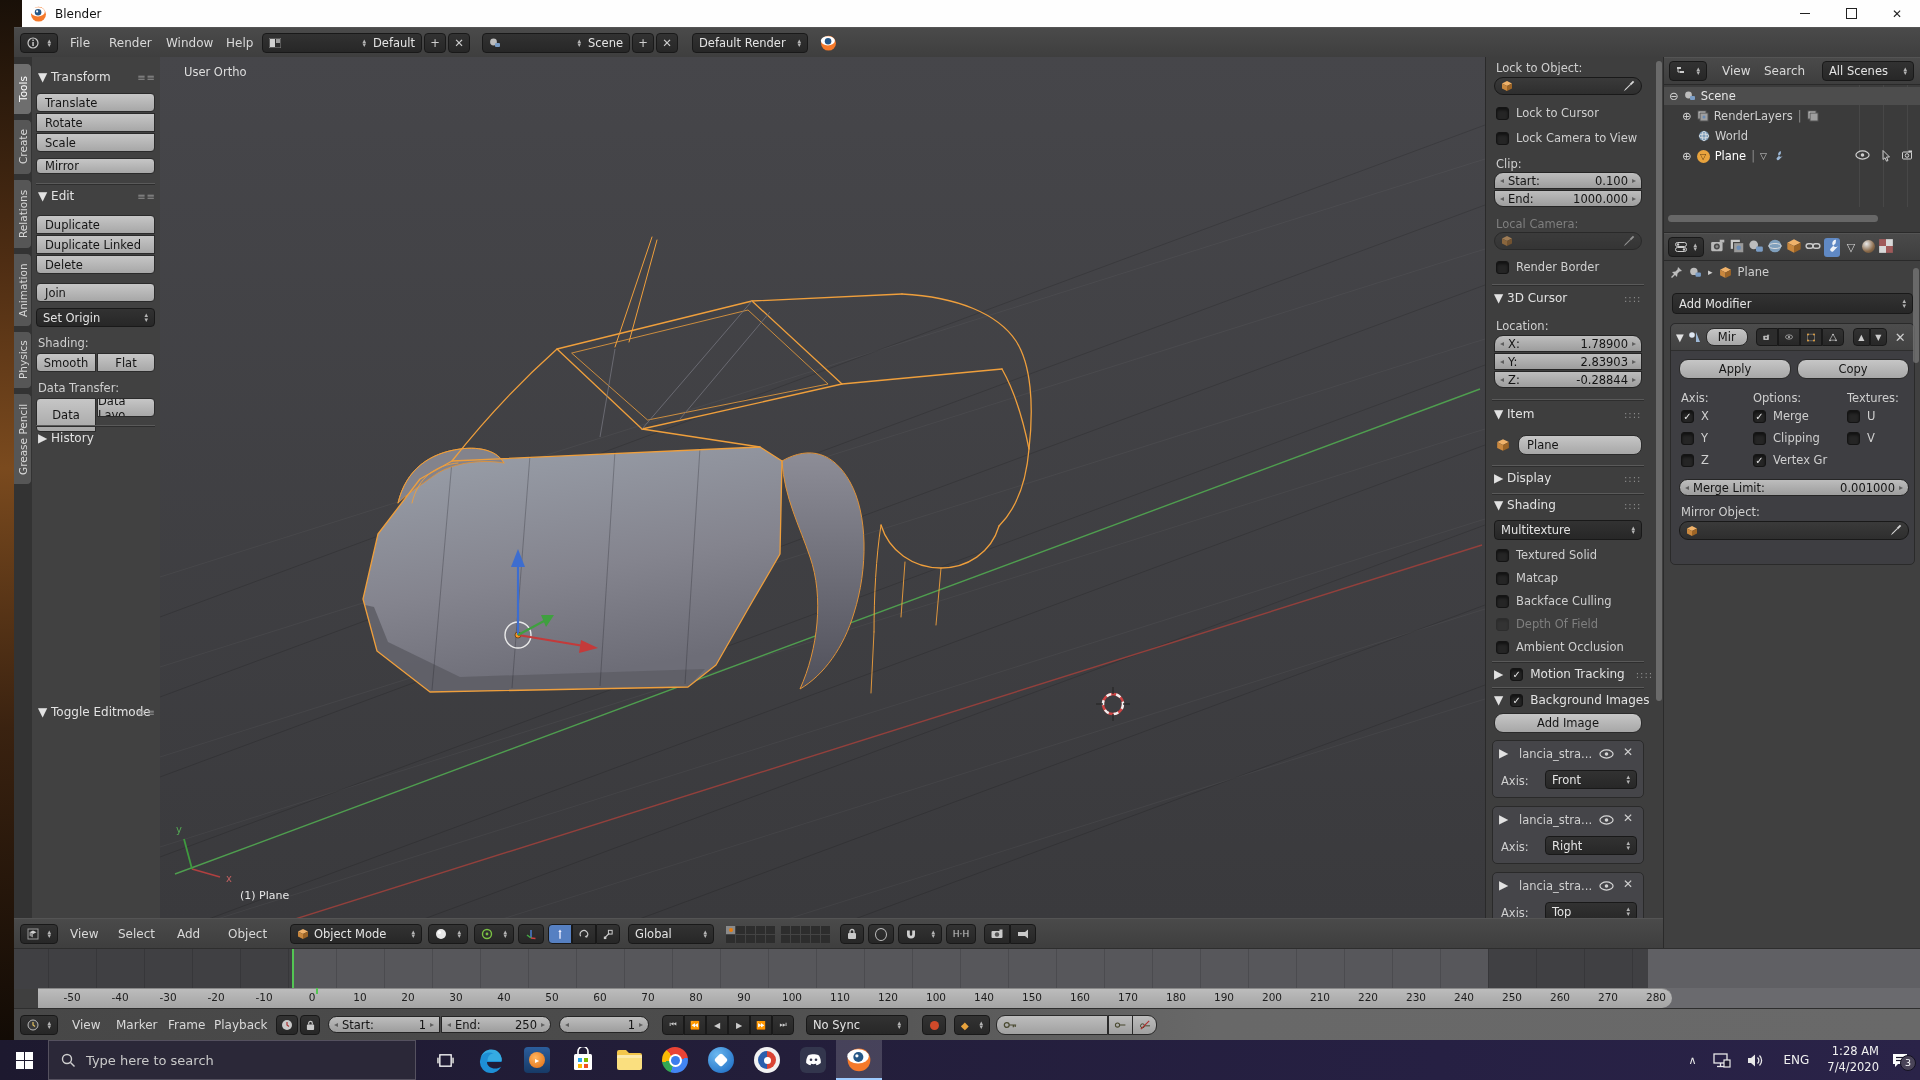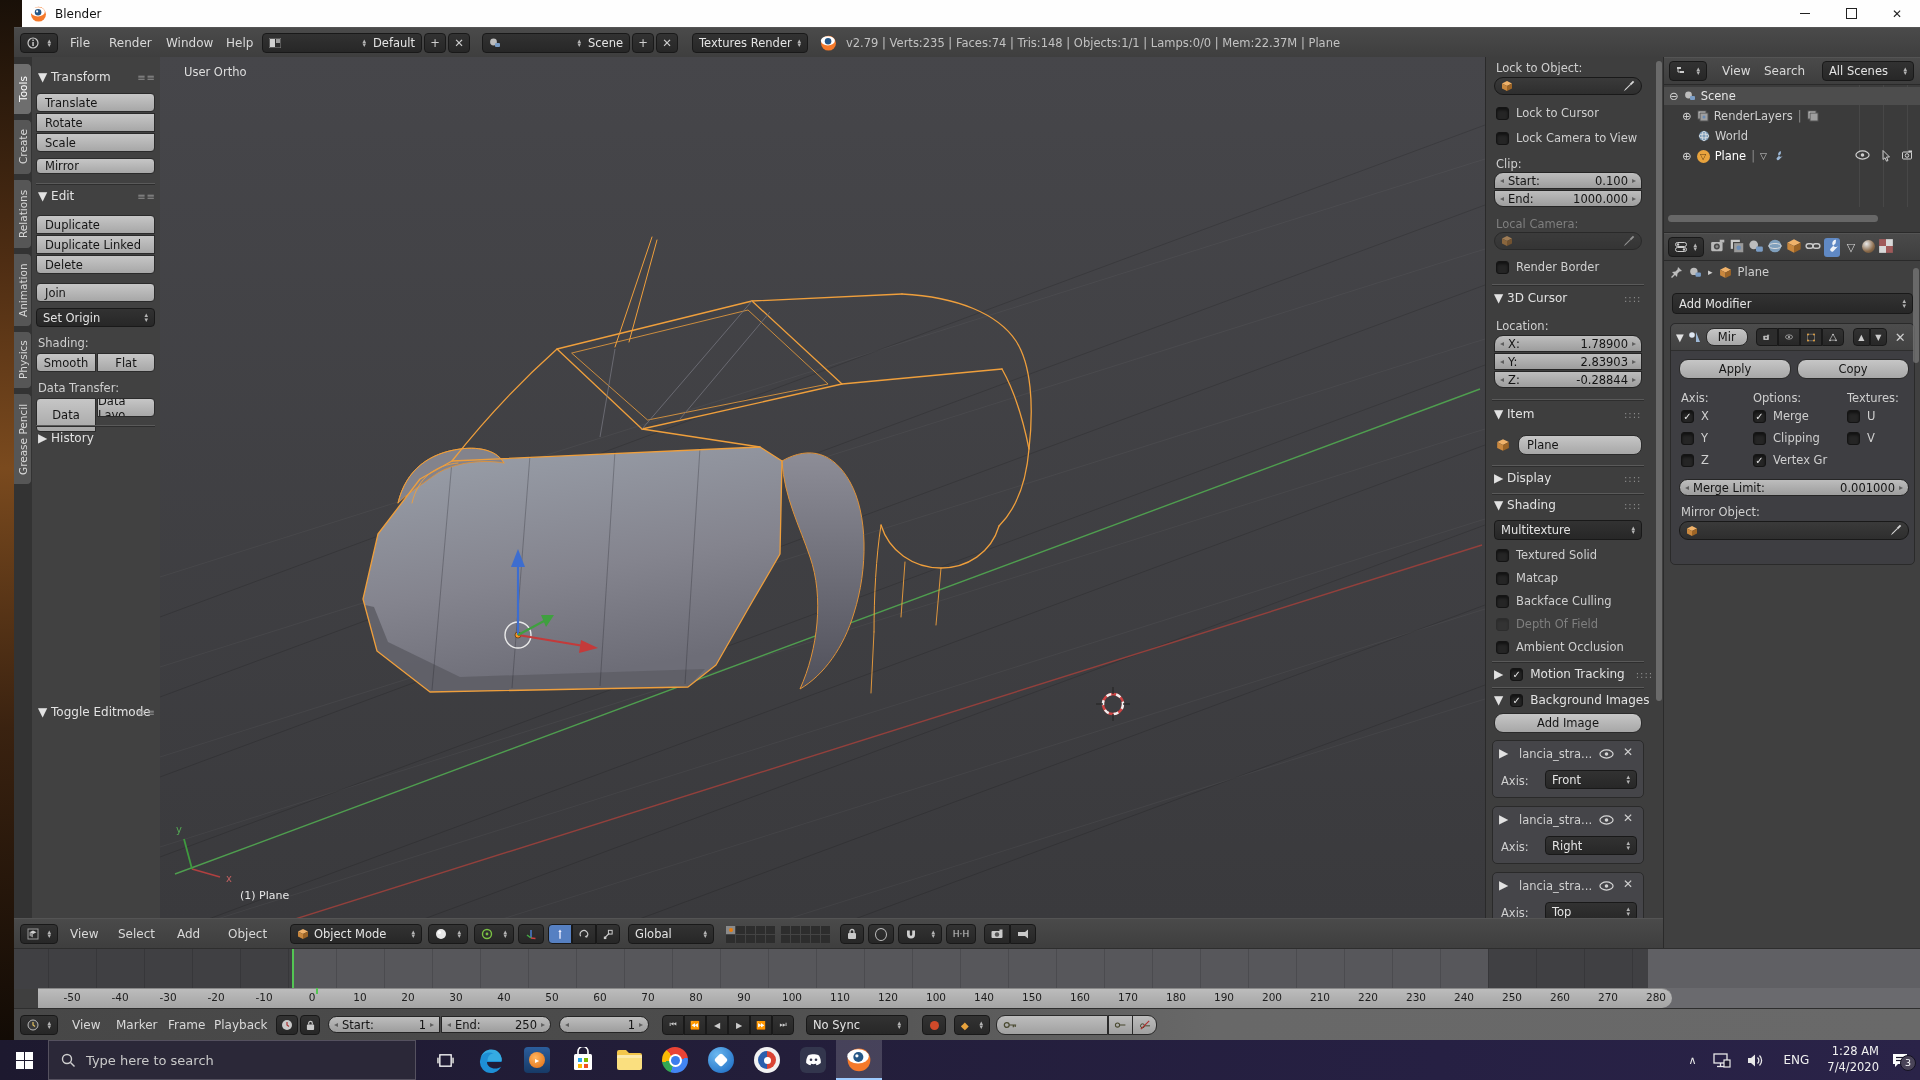--- a/index.html
+++ b/index.html
@@ -122,34 +122,33 @@
         <span class="ud">
             <span>▴</span>
             <span>▾</span>
           </span>
         <span style="margin-left:2px;">Scene</span>
       </div>
       <div class="abs dd" style="left:618px;top:5px;width:22px;height:20px;justify-content:center;color:#cfcfcf;">+</div>
       <div class="abs dd" style="left:642px;top:5px;width:22px;height:20px;justify-content:center;color:#cfcfcf;">✕</div>
 
       <div class="abs dd" style="left:678px;top:5px;width:116px;height:20px;">
-        <span>Textures Render</span>
+        <span>Default Render</span>
         <span class="ud">
             <span>▴</span>
             <span>▾</span>
           </span>
       </div>
       <span class="abs" style="left:806px;top:6px;">
         <svg width="17" height="17" viewBox="0 0 16 16">
             <circle cx="8" cy="8.6" r="7" fill="#f5792a"></circle>
             <ellipse cx="7.4" cy="6.4" rx="6.6" ry="4.4" fill="#fff"></ellipse>
             <circle cx="7.6" cy="6.8" r="3.1" fill="#265787"></circle>
           </svg>
       </span>
-      <span class="abs" style="left:832px;line-height:30px;font-size:11.5px;color:#c2c2c2;">v2.79 | Verts:235 | Faces:74 | Tris:148 | Objects:1/1 | Lamps:0/0 | Mem:22.37M | Plane</span>
     </div>
 
     <div class="abs" style="left:0;top:30px;width:18px;height:861px;background:#333;">
       <div class="vtab active" style="top:6px;height:52px;">Tools</div>
       <div class="vtab" style="top:62px;height:56px;">Create</div>
       <div class="vtab" style="top:122px;height:70px;">Relations</div>
       <div class="vtab" style="top:196px;height:74px;">Animation</div>
       <div class="vtab" style="top:274px;height:58px;">Physics</div>
       <div class="vtab" style="top:336px;height:92px;">Grease Pencil</div>
     </div>

